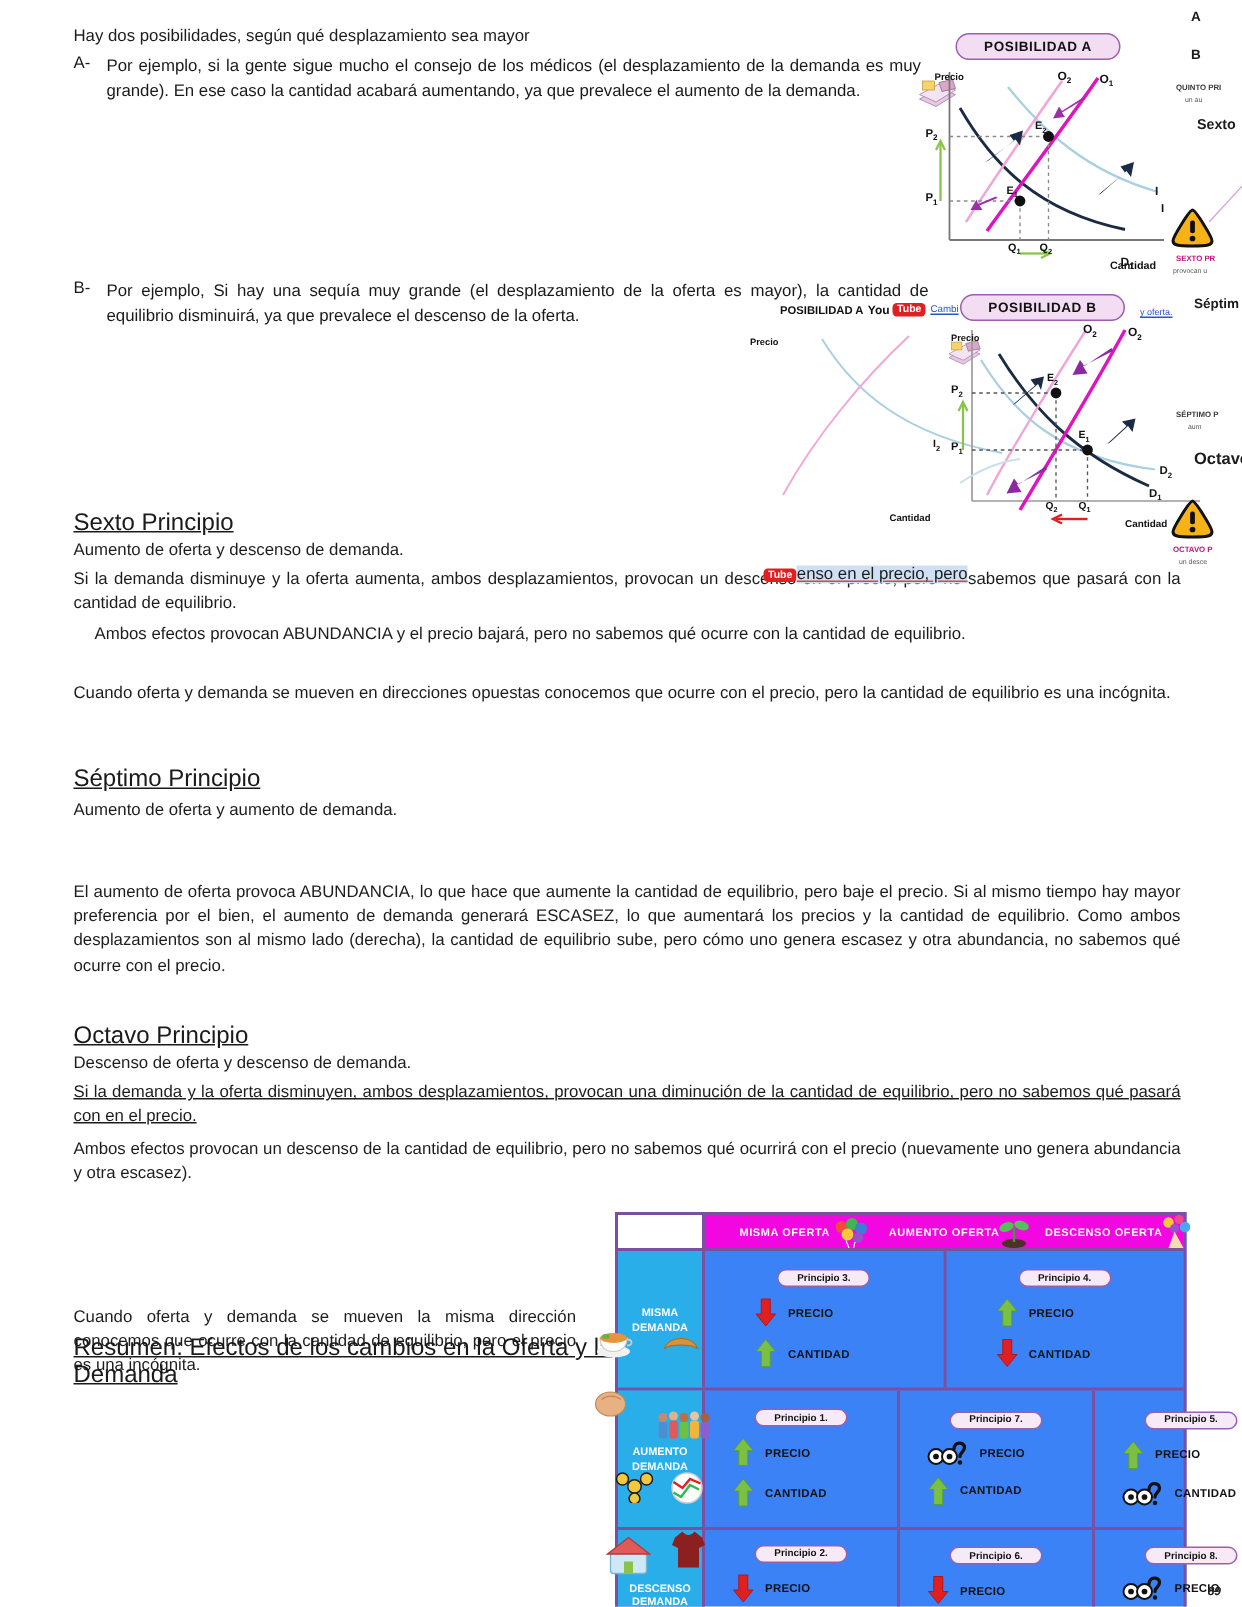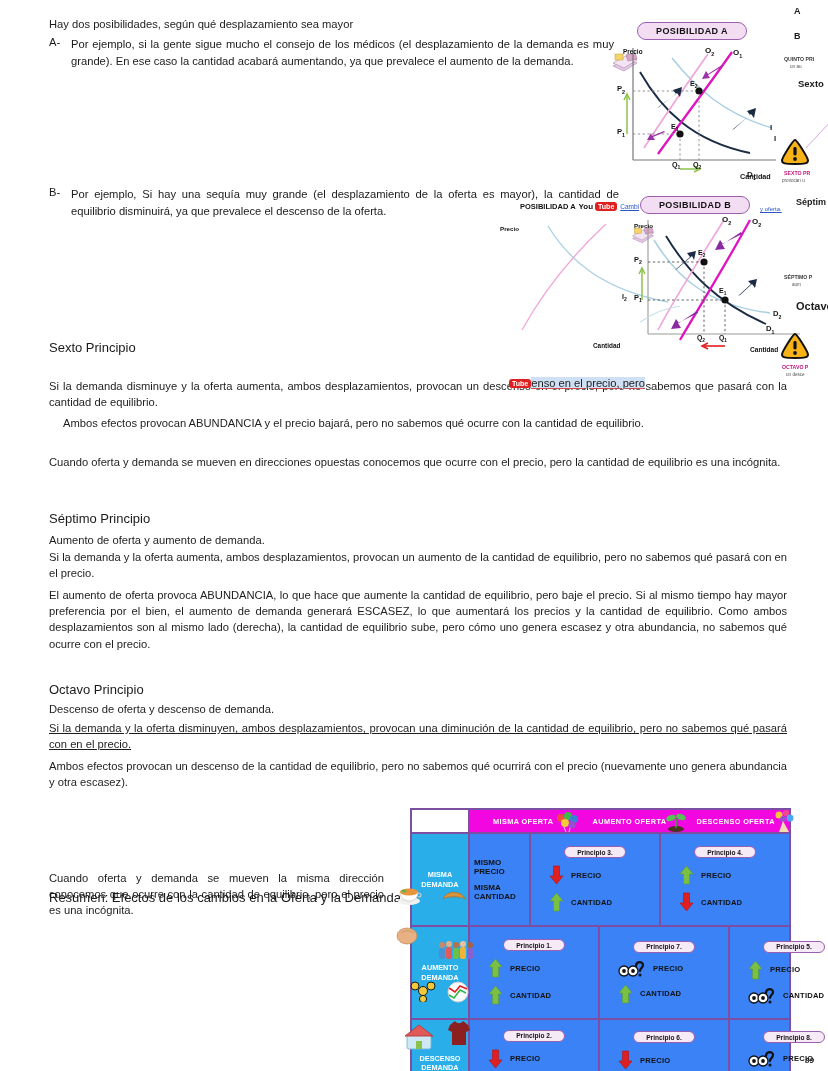--- a/index.html
+++ b/index.html
@@ -11,21 +11,21 @@
     color: #1a1a1a;
     position: relative;
     overflow: hidden;
   }
   .page { position:relative; width:828px; height:1071px; }
 
   
   .txt { font-size: 11.2px; line-height: 1.45; color:#1d1d1d; }
   .para { position:absolute; }
   .just { text-align: justify; }
-  .hdr { font-size:13px; }
+  .hdr { font-size:16px; text-decoration:underline; }
 
   
   .listwrap { position:absolute; display:flex; }
   .listwrap .mark { width:22px; flex:0 0 22px; font-size:11.2px; }
   .listwrap .body { font-size:11.2px; line-height:1.55; }
 
   
   .ghost { position:absolute; color:#1b1b1b; font-weight:bold; white-space:nowrap; }
   .ghost.sm { font-size:5.2px; color:#3a3a3a; }
   .ghost.xs { font-size:4.6px; color:#555; font-weight:normal; }
@@ -280,32 +280,32 @@
       <path d="M15,2 C17,2 28,20 28,22.5 C28,25.5 25,26 15,26 C5,26 2,25.5 2,22.5 C2,20 13,2 15,2 Z" fill="#f7b218" stroke="#111" stroke-width="2"></path>
       <rect x="13.4" y="9" width="3.2" height="8.5" rx="1.4" fill="#111"></rect>
       <circle cx="15" cy="21" r="1.9" fill="#111"></circle>
     </svg>
   </div>
   <div class="ghost sm" style="left:782px; top:364px; color:#c0157c;">OCTAVO P</div>
   <div class="ghost xs" style="left:786px; top:372px;">un desce</div>
   <div class="ghost" style="left:770px; top:123px; font-size:8px;">I</div>
 
   <div class="para hdr" style="left:49px; top:340px;">Sexto Principio</div>
+  <div class="para txt" style="left:49px; top:359px; width:700px;">Aumento de oferta y descenso de demanda.</div>
   <div class="para txt just" style="left:49px; top:378px; width:738px;">Si la demanda disminuye y la oferta aumenta, ambos desplazamientos, provocan un descenso en el precio, pero no  sabemos que pasará con la cantidad de equilibrio.</div>
 
   <div class="ov" style="left:509px; top:377px;">
     <span class="yt">Tube</span>
     <span class="sel">enso en el precio, pero</span>
   </div>
   <div class="para txt just" style="left:63px; top:415px; width:738px;">Ambos efectos provocan ABUNDANCIA y el precio bajará, pero no sabemos qué ocurre con la cantidad de equilibrio.</div>
   <div class="para txt just" style="left:49px; top:454px; width:738px;">Cuando oferta y demanda se mueven en direcciones opuestas conocemos que ocurre con el precio, pero la cantidad de equilibrio es una incógnita.</div>
 
   <div class="para hdr" style="left:49px; top:511px;">Séptimo Principio</div>
   <div class="para txt" style="left:49px; top:532px; width:700px;">Aumento de oferta y aumento de demanda.</div>
-  <div class="para txt just" style="left:49px; top:549px; width:738px;">Si la demanda y la oferta aumenta, ambos desplazamientos, provocan un aumento de  la cantidad de equilibrio, pero no  sabemos qué pasará con en el precio.</div>
   <div class="para txt just" style="left:49px; top:587px; width:738px;">El aumento de oferta provoca ABUNDANCIA, lo que hace que aumente la cantidad de equilibrio, pero baje el precio. Si al mismo tiempo hay mayor preferencia por el bien, el aumento de demanda generará ESCASEZ, lo que aumentará los precios y la cantidad de equilibrio. Como ambos desplazamientos son al mismo lado (derecha), la cantidad de equilibrio sube, pero cómo uno genera escasez y otra abundancia, no sabemos qué ocurre con el precio.</div>
 
   <div class="para hdr" style="left:49px; top:682px;">Octavo Principio</div>
   <div class="para txt" style="left:49px; top:701px; width:700px;">Descenso de oferta y descenso de demanda.</div>
   <div class="para txt just" style="left:49px; top:720px; width:738px;text-decoration:underline;">Si la demanda y la oferta disminuyen, ambos desplazamientos, provocan una diminución de  la cantidad de equilibrio, pero no  sabemos qué pasará con en el precio.</div>
   <div class="para txt just" style="left:49px; top:758px; width:738px;">Ambos efectos provocan un descenso de la cantidad de equilibrio, pero no sabemos qué ocurrirá con el precio (nuevamente uno genera abundancia y otra escasez).</div>
   <div class="para txt just" style="left:49px; top:870px; width:335px;">Cuando oferta y demanda se mueven la misma dirección conocemos que ocurre con la cantidad de equilibrio, pero el precio es una incógnita.</div>
 
   <div class="para hdr" style="left:49px; top:890px; width:400px;">Resumen: Efectos de los cambios en la Oferta y la Demanda</div>
 
@@ -344,24 +344,20 @@
         </svg>
       </div>
     </div>
 
     <div id="tbody">
         <div class="trow" style="height: 93px;">
           <div class="rowhdr">
             <span>MISMA<br>DEMANDA</span>
           </div>
           <div class="cell">
-            <div class="plaintxt">MISMO PRECIO</div>
-            <div class="plaintxt">MISMA CANTIDAD</div>
-          </div>
-          <div class="cell">
             <div class="pbadge">Principio 3.</div>
             <div class="kv">
               <svg class="arrow" viewBox="0 0 15 20">
       <path d="M7.5,19 L14,11 L10.5,11 L10.5,1 L4.5,1 L4.5,11 L1,11 Z" fill="#e02020" stroke="#b01212" stroke-width=".6"></path>
               </svg>
               <span class="k">PRECIO</span>
             </div>
             <div class="kv">
               <svg class="arrow" viewBox="0 0 15 20">
       <path d="M7.5,1 L14,9 L10.5,9 L10.5,19 L4.5,19 L4.5,9 L1,9 Z" fill="#7ac143" stroke="#5f9b2e" stroke-width=".6"></path>

